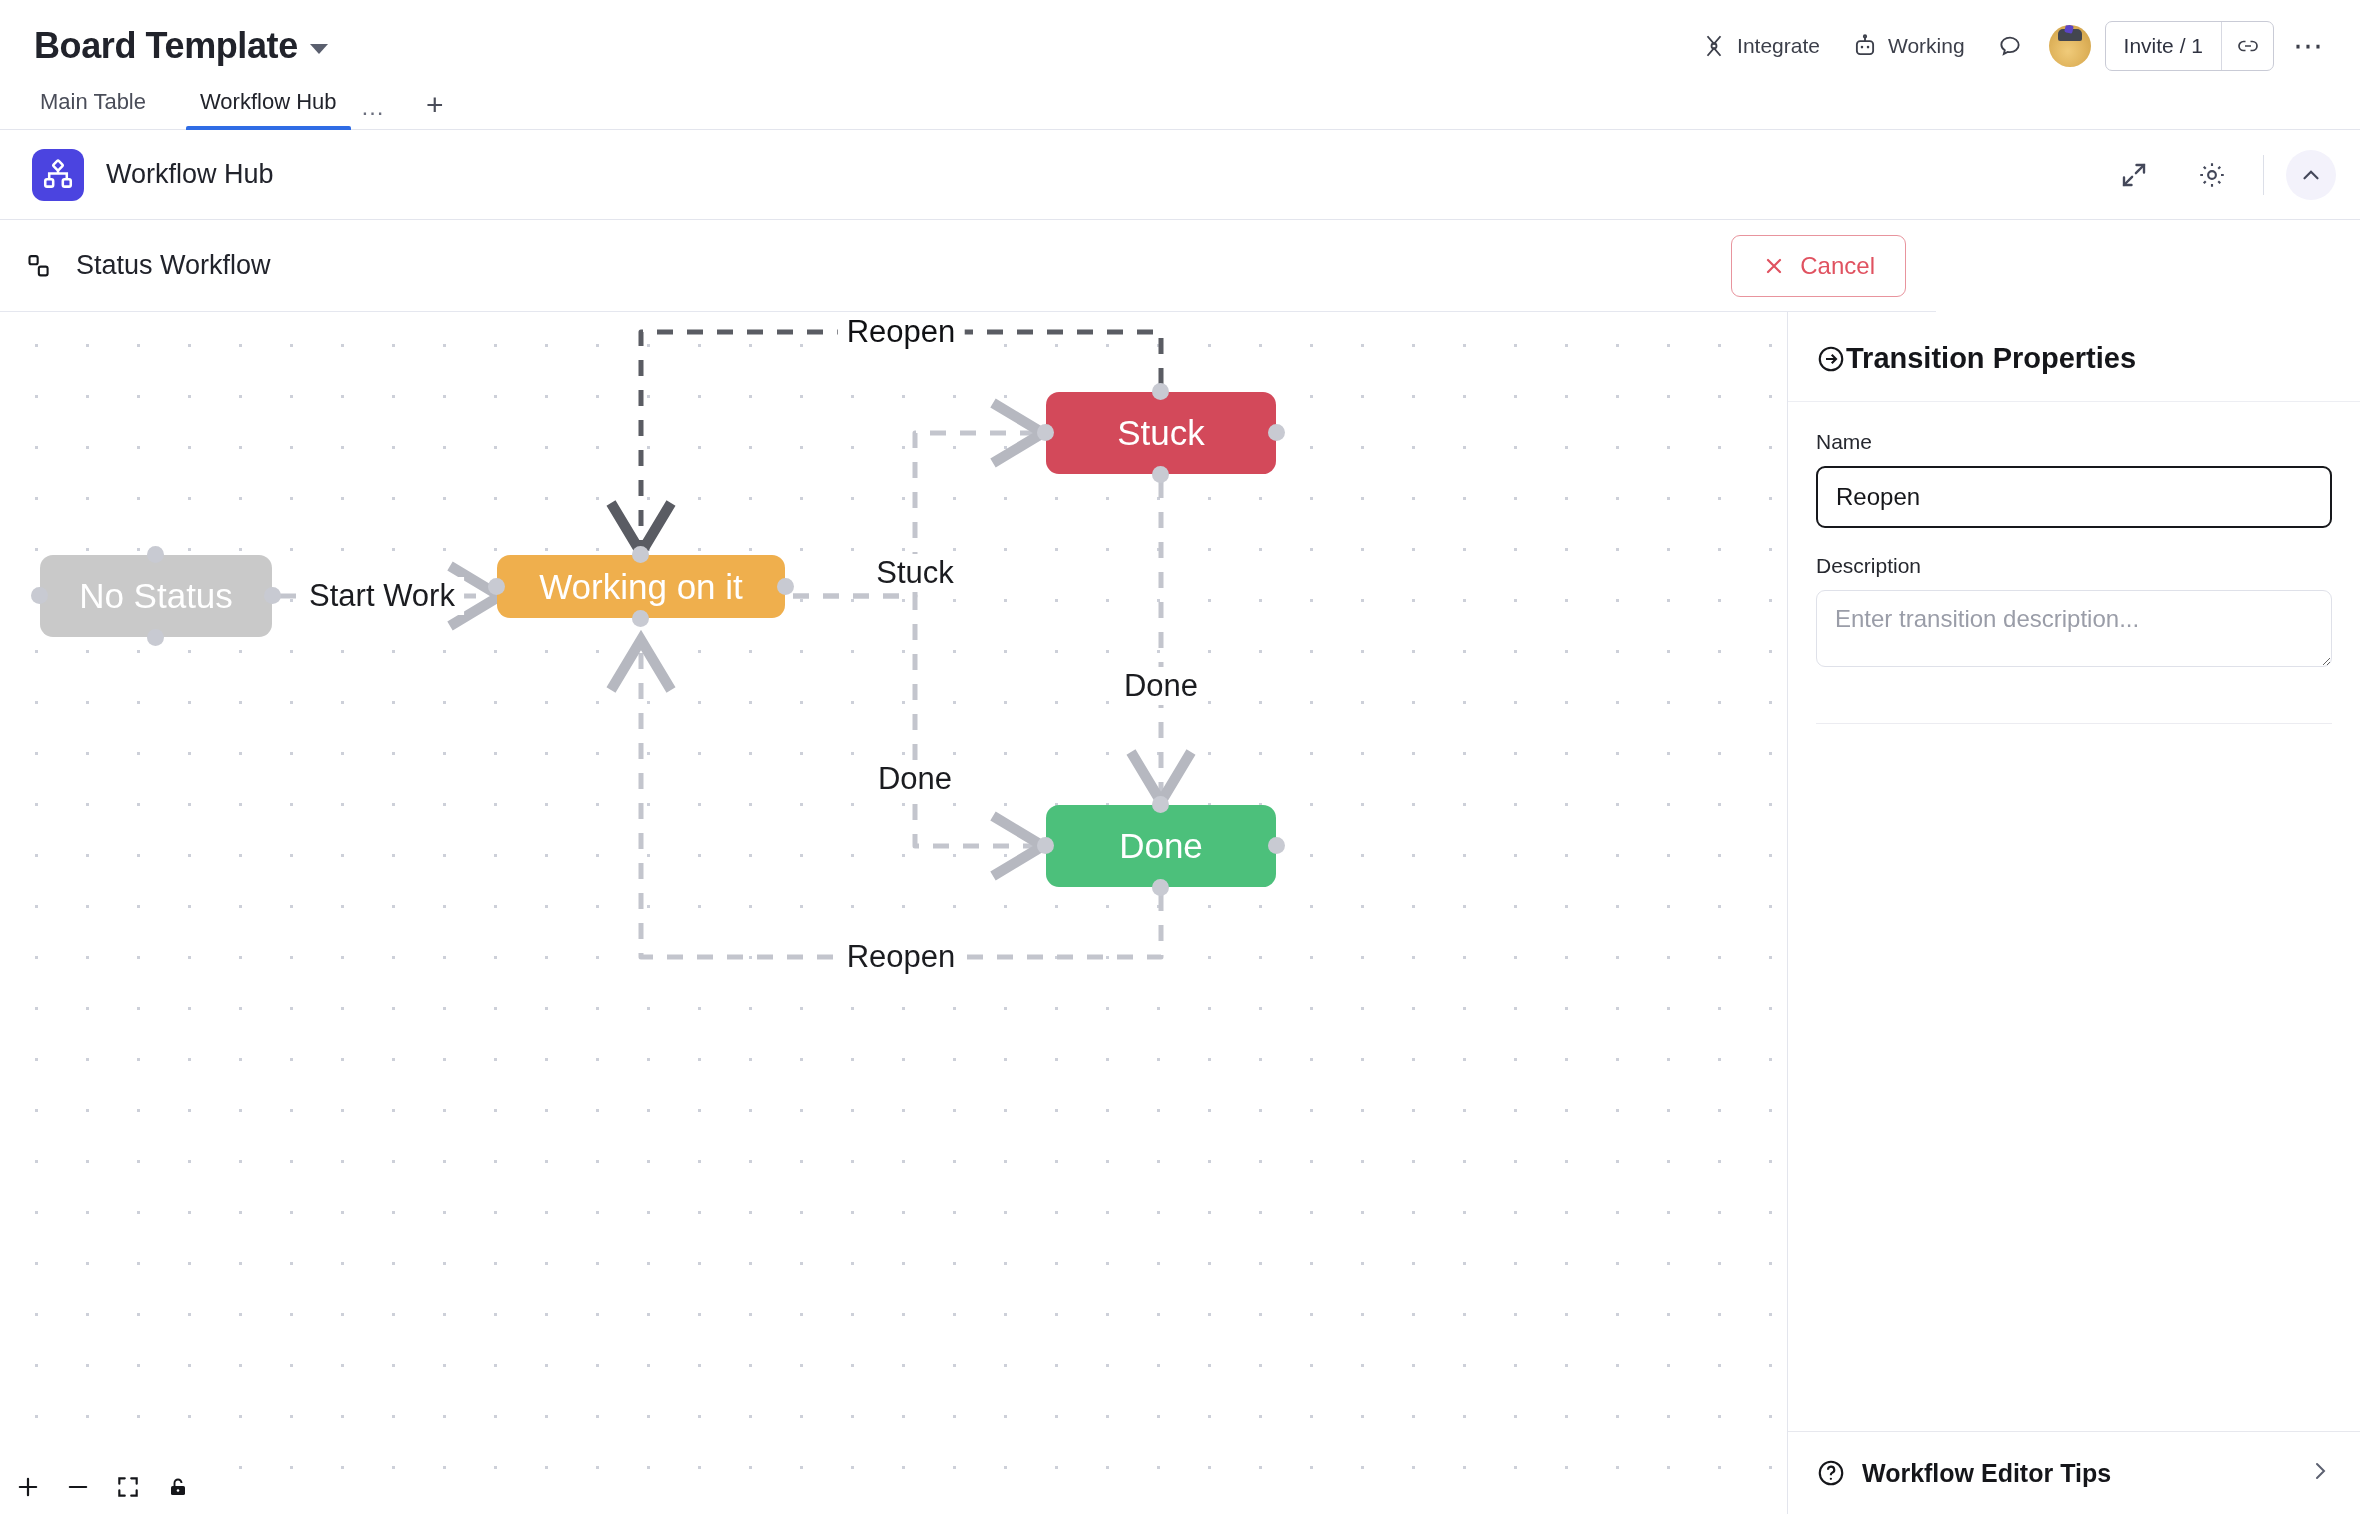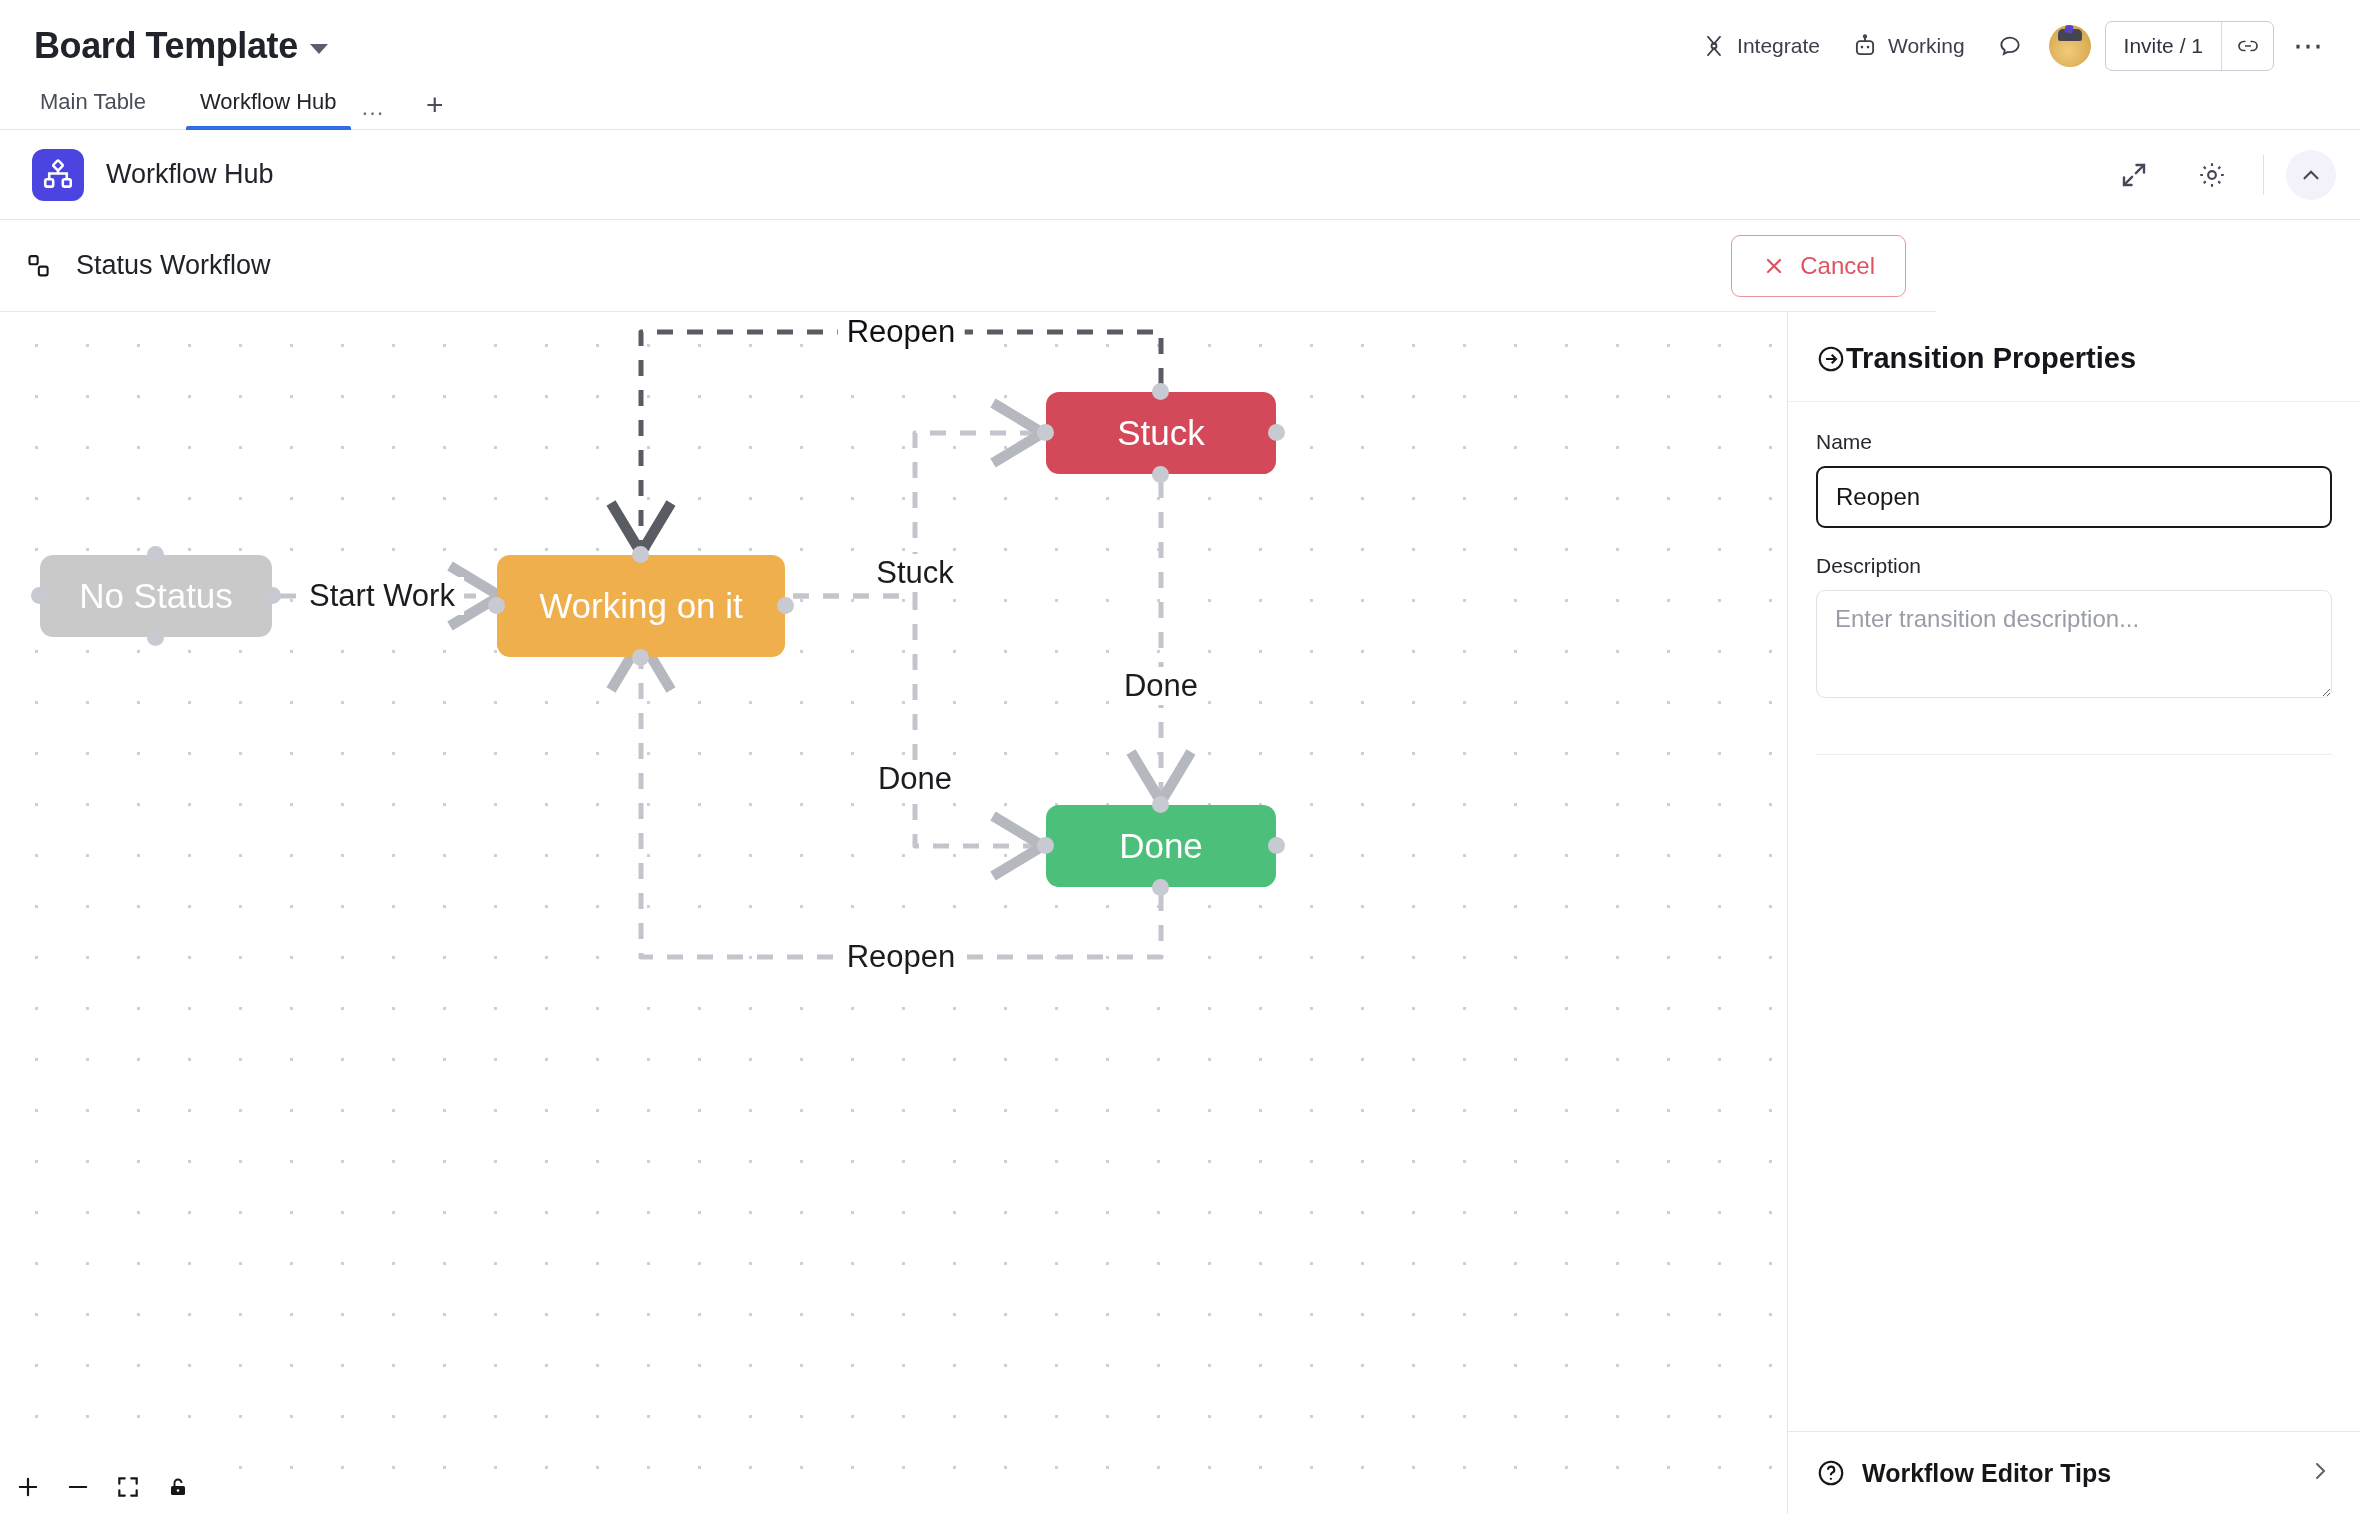--- a/index.html
+++ b/index.html
@@ -201,21 +201,21 @@
   .panel-title { font-size: 29px; font-weight: 700; color: #15161a; }
   .panel-body { padding: 28px 28px 0 28px; flex: 1; }
   .field-label { font-size: 21px; color: #26282f; margin-bottom: 12px; }
   .field-input {
     width: 100%; height: 62px; border: 2px solid #17181c; border-radius: 9px;
     font-size: 24px; font-family: inherit; color: #15161a; padding: 0 18px;
     outline: none; background: #fff;
   }
   .field-gap { height: 26px; }
   .field-textarea {
-    width: 100%; height: 108px; border: 1px solid #dfe1e9; border-radius: 9px;
+    width: 100%; height: 77px; border: 1px solid #dfe1e9; border-radius: 9px;
     font-size: 24px; font-family: inherit; color: #15161a; padding: 14px 18px;
     outline: none; resize: vertical; background: #fff;
   }
   .field-textarea::placeholder { color: #9a9da8; }
   .panel-divider { height: 1px; background: #ececf1; margin: 52px 0 0 0; }
   .panel-foot {
     border-top: 1px solid #e7e8ee; padding: 26px 28px;
     display: flex; align-items: center; gap: 16px; cursor: pointer;
   }
   .panel-foot-label { font-size: 25px; font-weight: 700; color: #15161a; }
@@ -368,21 +368,21 @@
   </svg>
 
   <div class="node node-nostatus" style="left:40px; top:243px; width:232px; height:82px;">
     <span>No Status</span>
     <span class="handle h-l"></span>
     <span class="handle h-r"></span>
     <span class="handle h-t"></span>
     <span class="handle h-b"></span>
   </div>
 
-  <div class="node node-working" style="left:497px; top:243px; width:288px; height:102px;">
+  <div class="node node-working" style="left:497px; top:243px; width:288px; height:63px;">
     <span>Working on it</span>
     <span class="handle h-l"></span>
     <span class="handle h-r"></span>
     <span class="handle h-t"></span>
     <span class="handle h-b"></span>
   </div>
 
   <div class="node node-stuck" style="left:1046px; top:80px; width:230px; height:82px;">
     <span>Stuck</span>
     <span class="handle h-l"></span>

